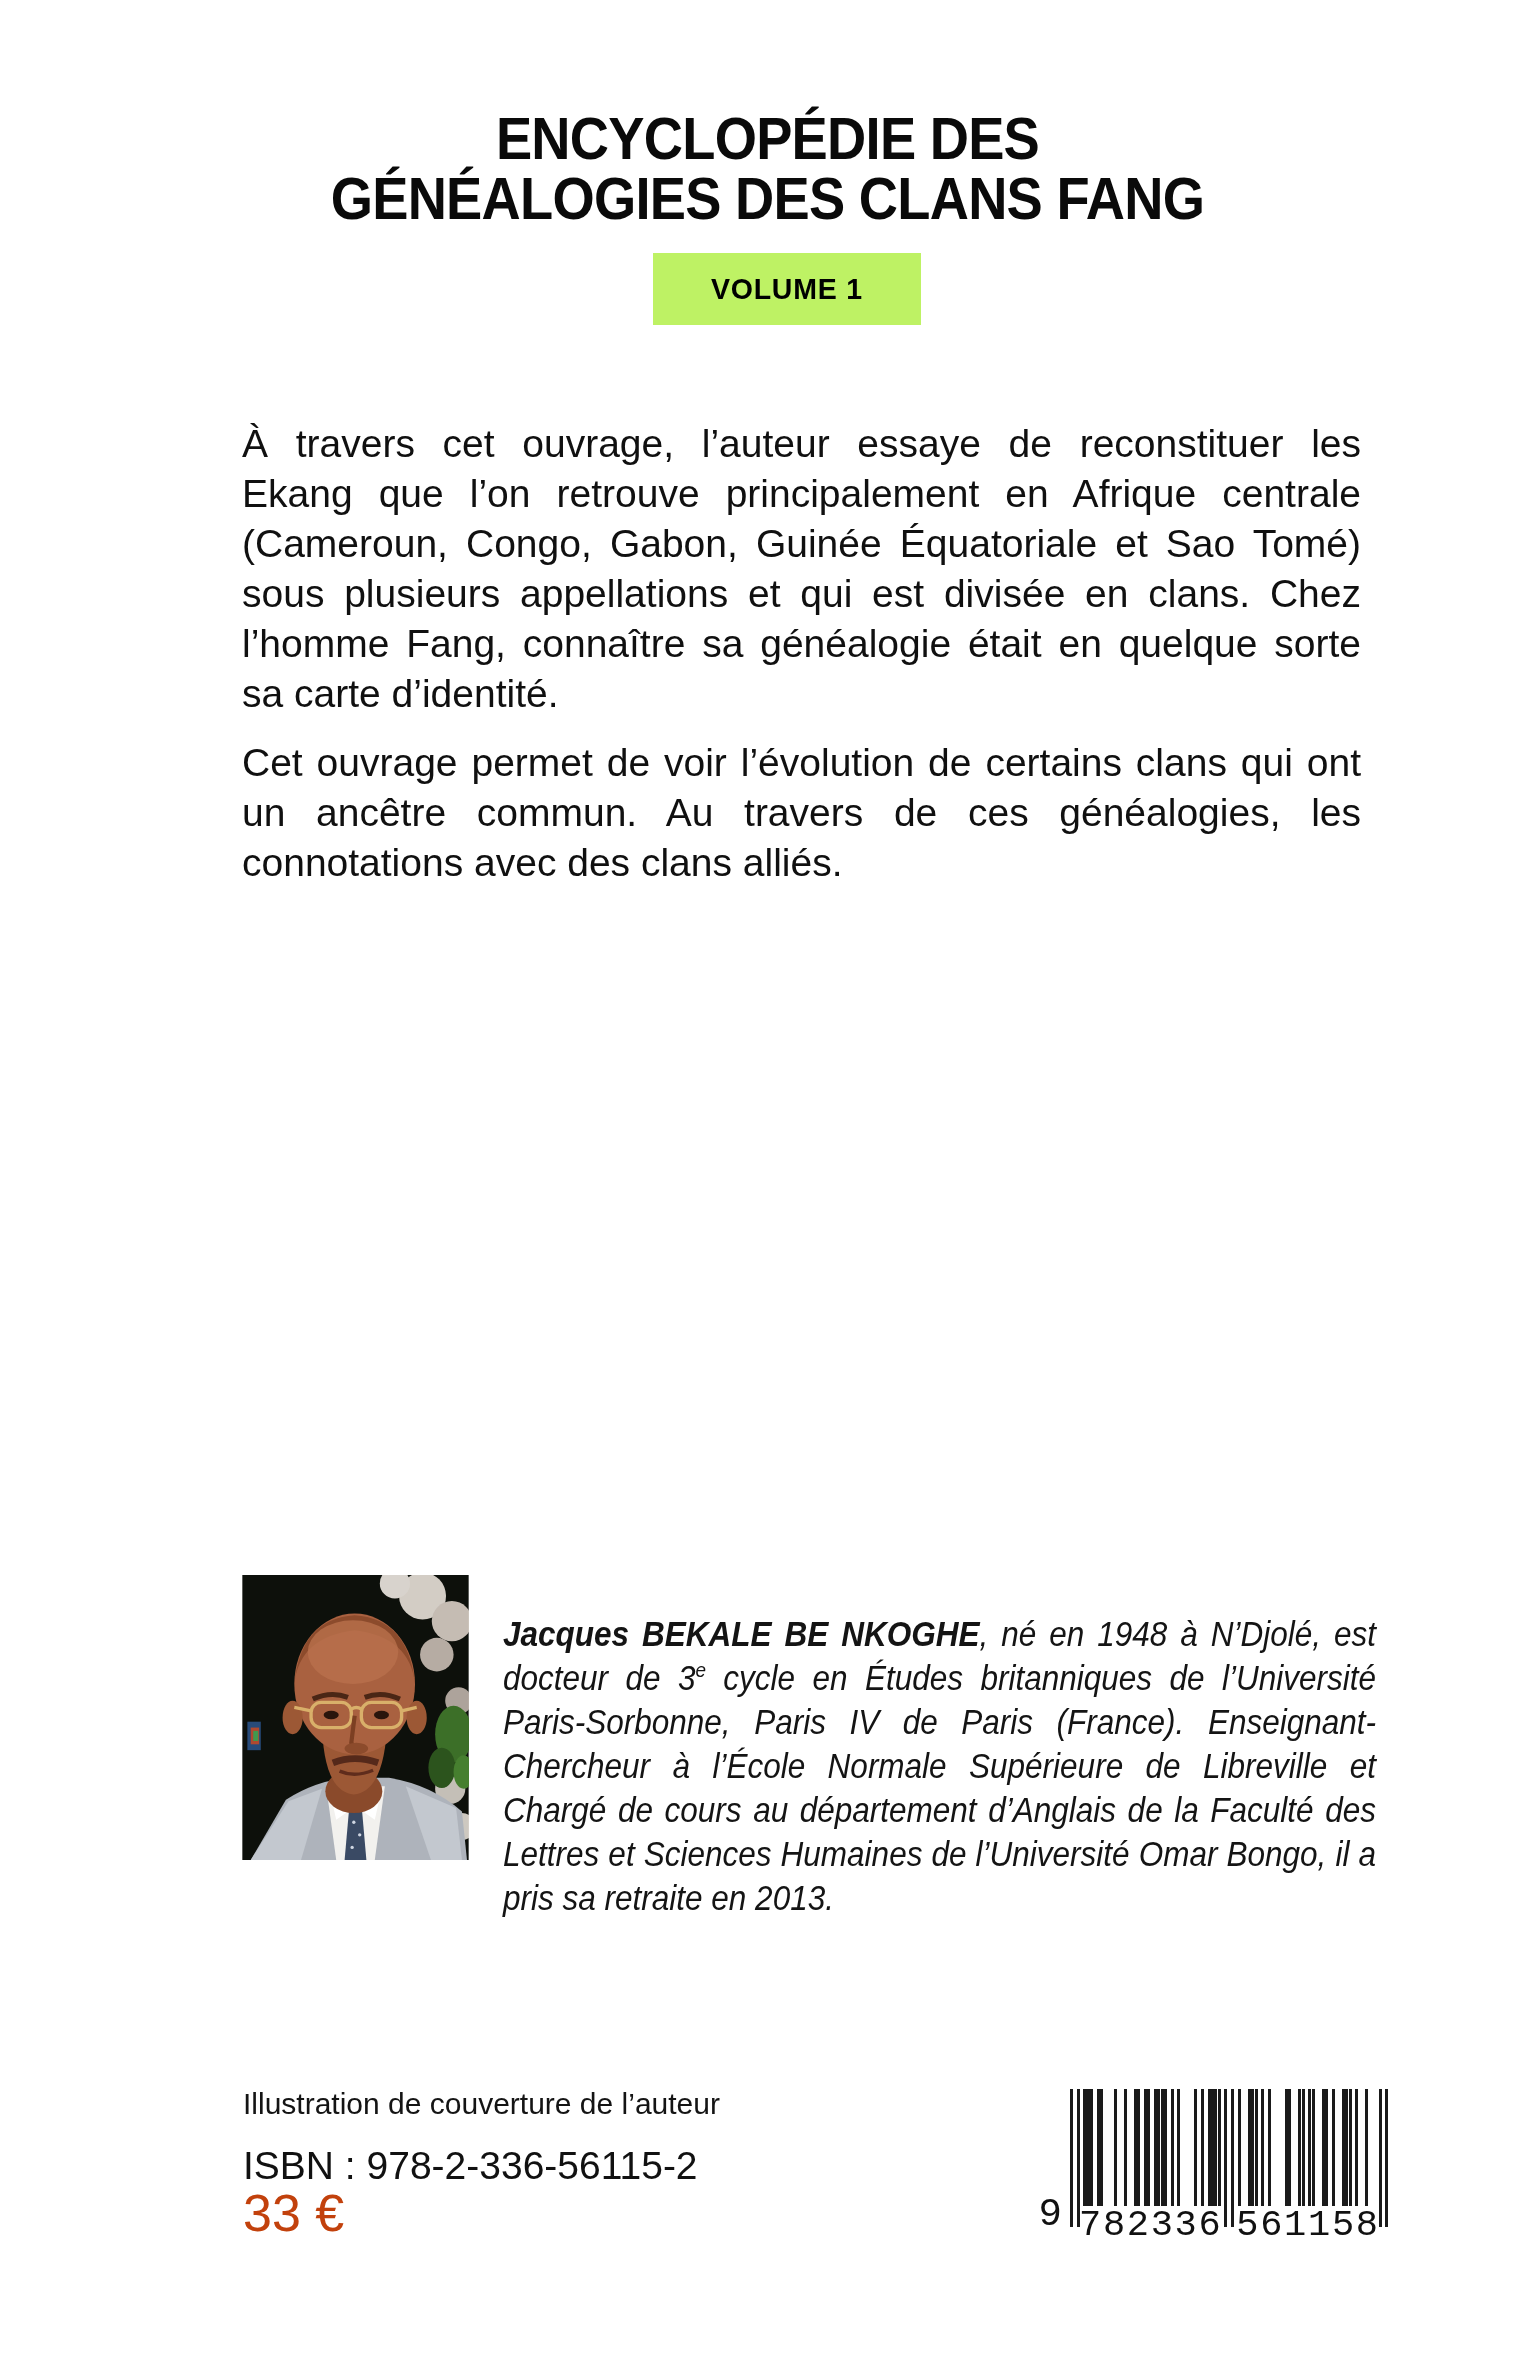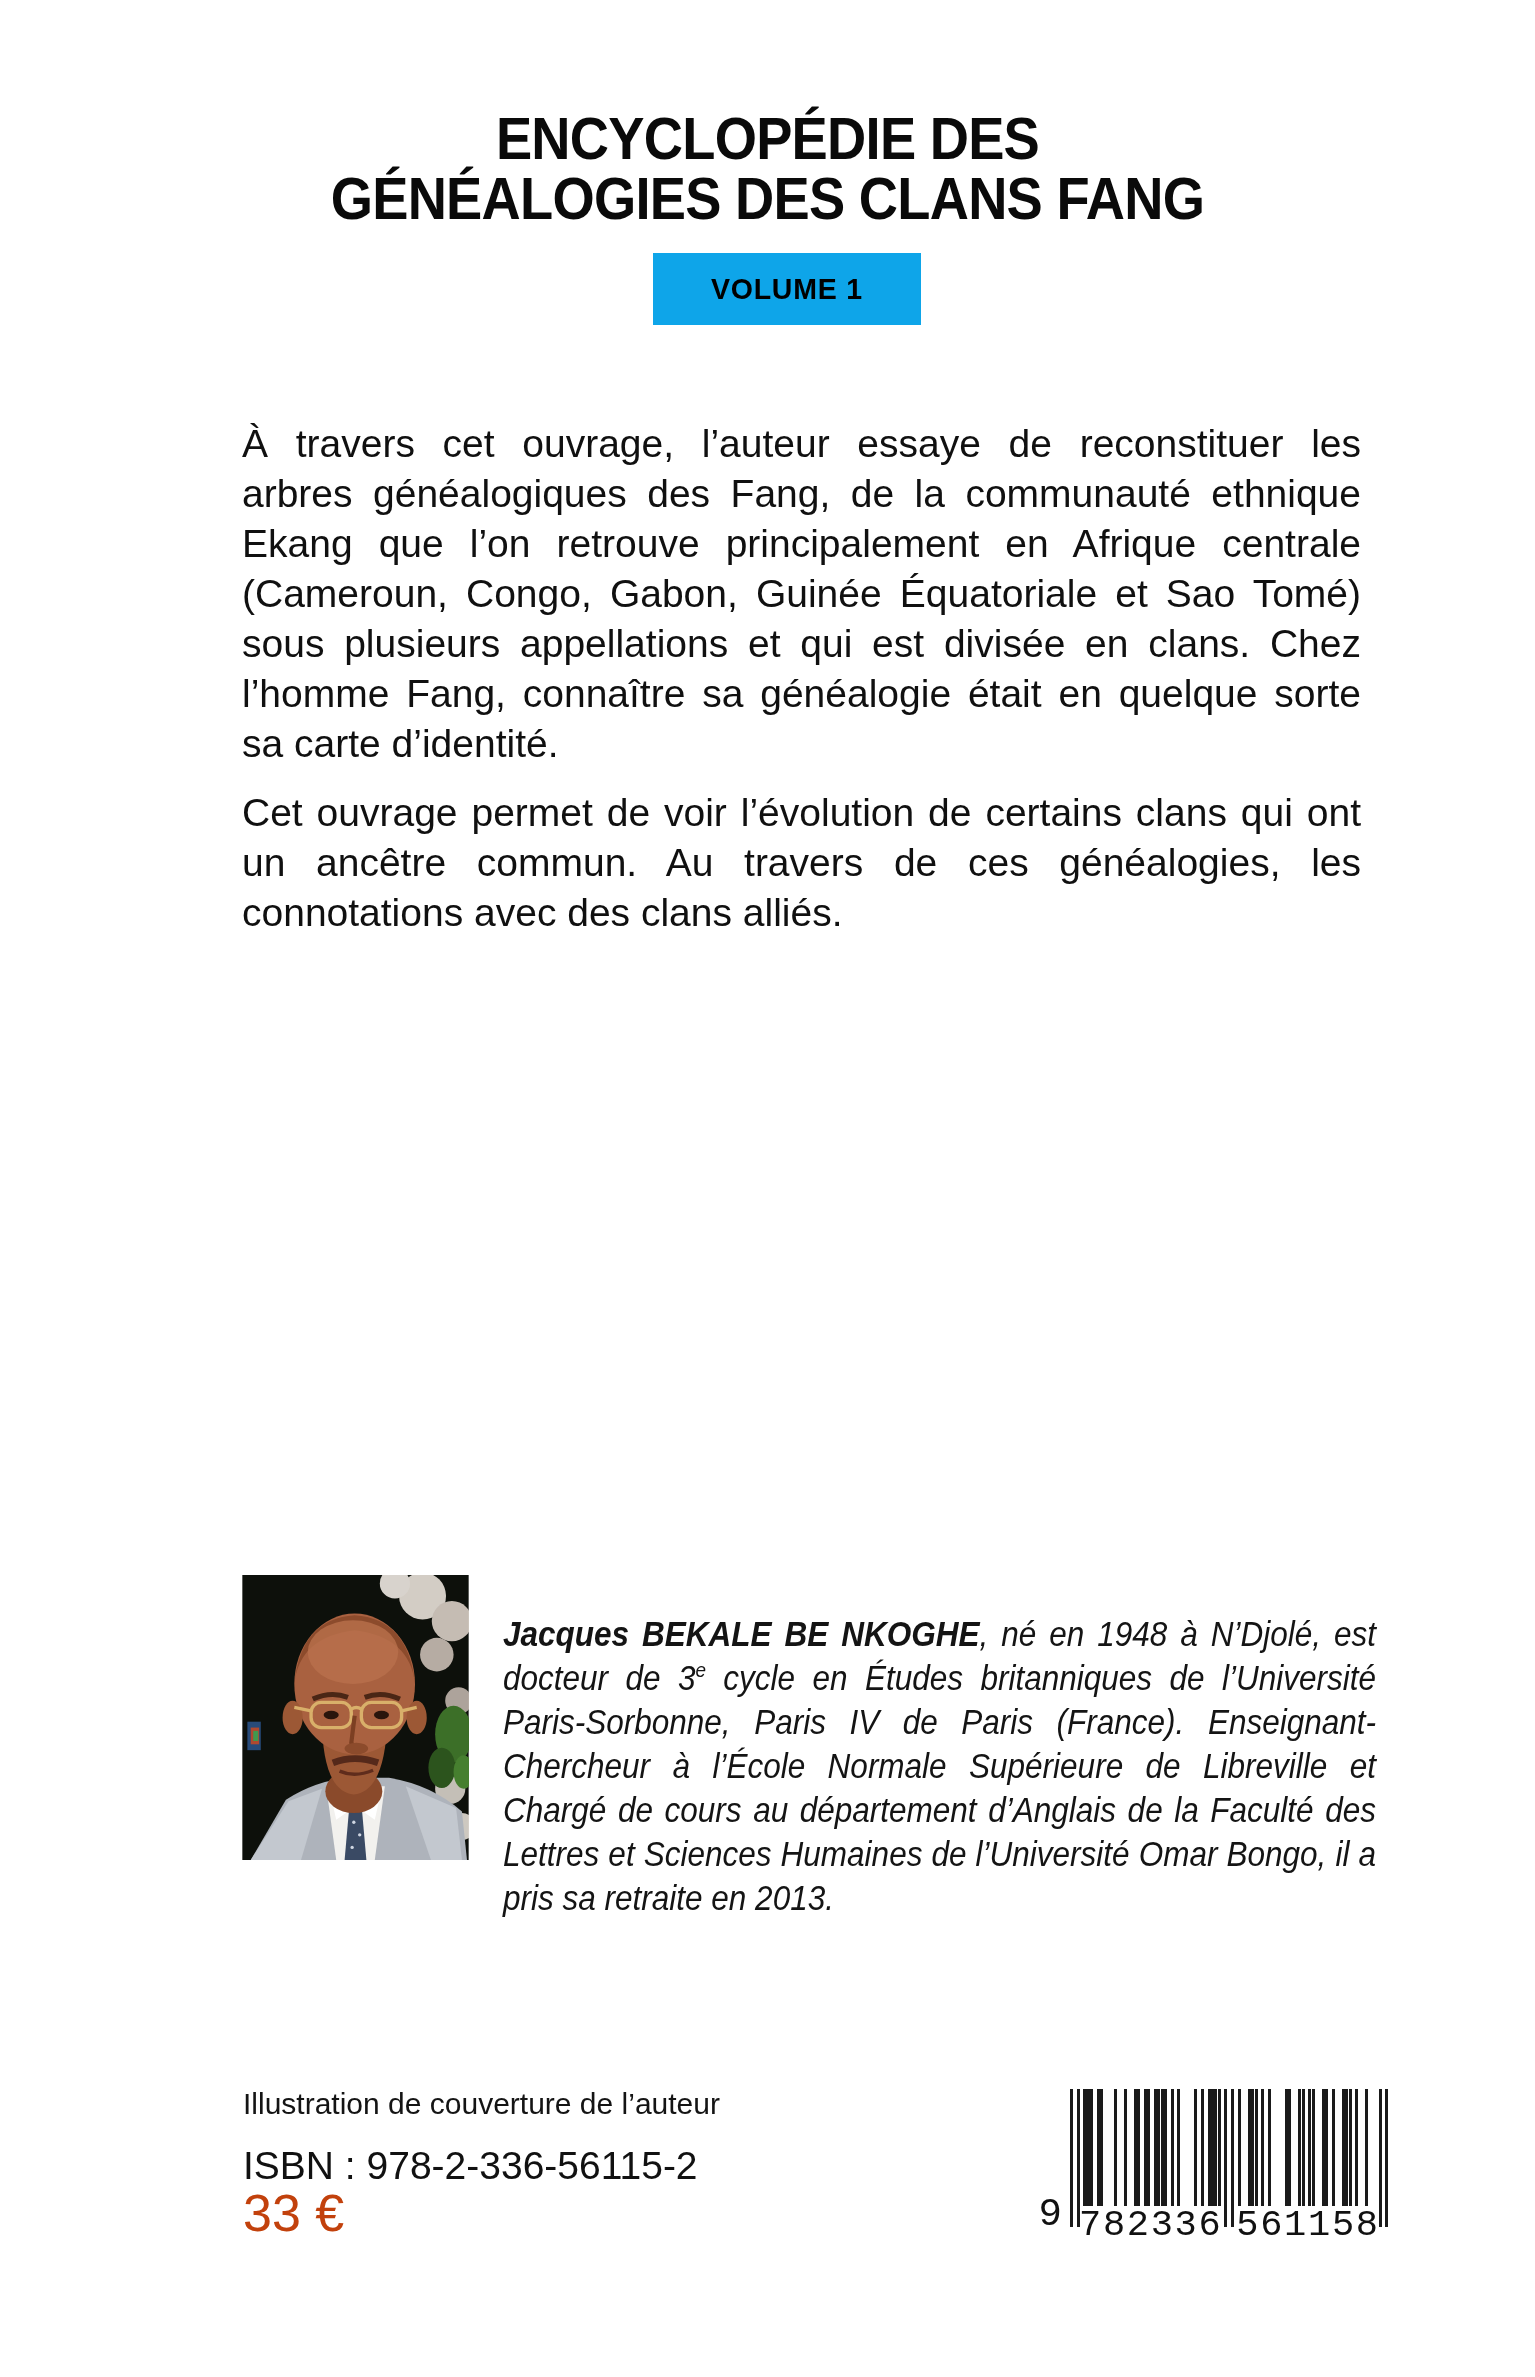--- a/index.html
+++ b/index.html
@@ -93,28 +93,27 @@
 </head>
 <body>
 
 <div class="page">
 
   <div class="title-block">
     <div class="title-line">ENCYCLOPÉDIE DES</div>
     <div class="title-line">GÉNÉALOGIES DES CLANS FANG</div>
   </div>
 
-  <div class="badge" style="background: #0ea5e9;">
+  <div class="badge" style="background: #bef264;">
     <span class="badge-label">VOLUME 1</span>
   </div>
 
   <div class="body-text">
     <div class="para">
         <div class="body-line">À travers cet ouvrage, l’auteur essaye de reconstituer les</div>
-        <div class="body-line">arbres généalogiques des Fang, de la communauté ethnique</div>
         <div class="body-line">Ekang que l’on retrouve principalement en Afrique centrale</div>
         <div class="body-line">(Cameroun, Congo, Gabon, Guinée Équatoriale et Sao Tomé)</div>
         <div class="body-line">sous plusieurs appellations et qui est divisée en clans. Chez</div>
         <div class="body-line">l’homme Fang, connaître sa généalogie était en quelque sorte</div>
         <div class="body-line last-line">sa carte d’identité.</div>
       </div>
     <div class="para">
         <div class="body-line">Cet ouvrage permet de voir l’évolution de certains clans qui ont</div>
         <div class="body-line">un ancêtre commun. Au travers de ces généalogies, les</div>
         <div class="body-line last-line">connotations avec des clans alliés.</div>

